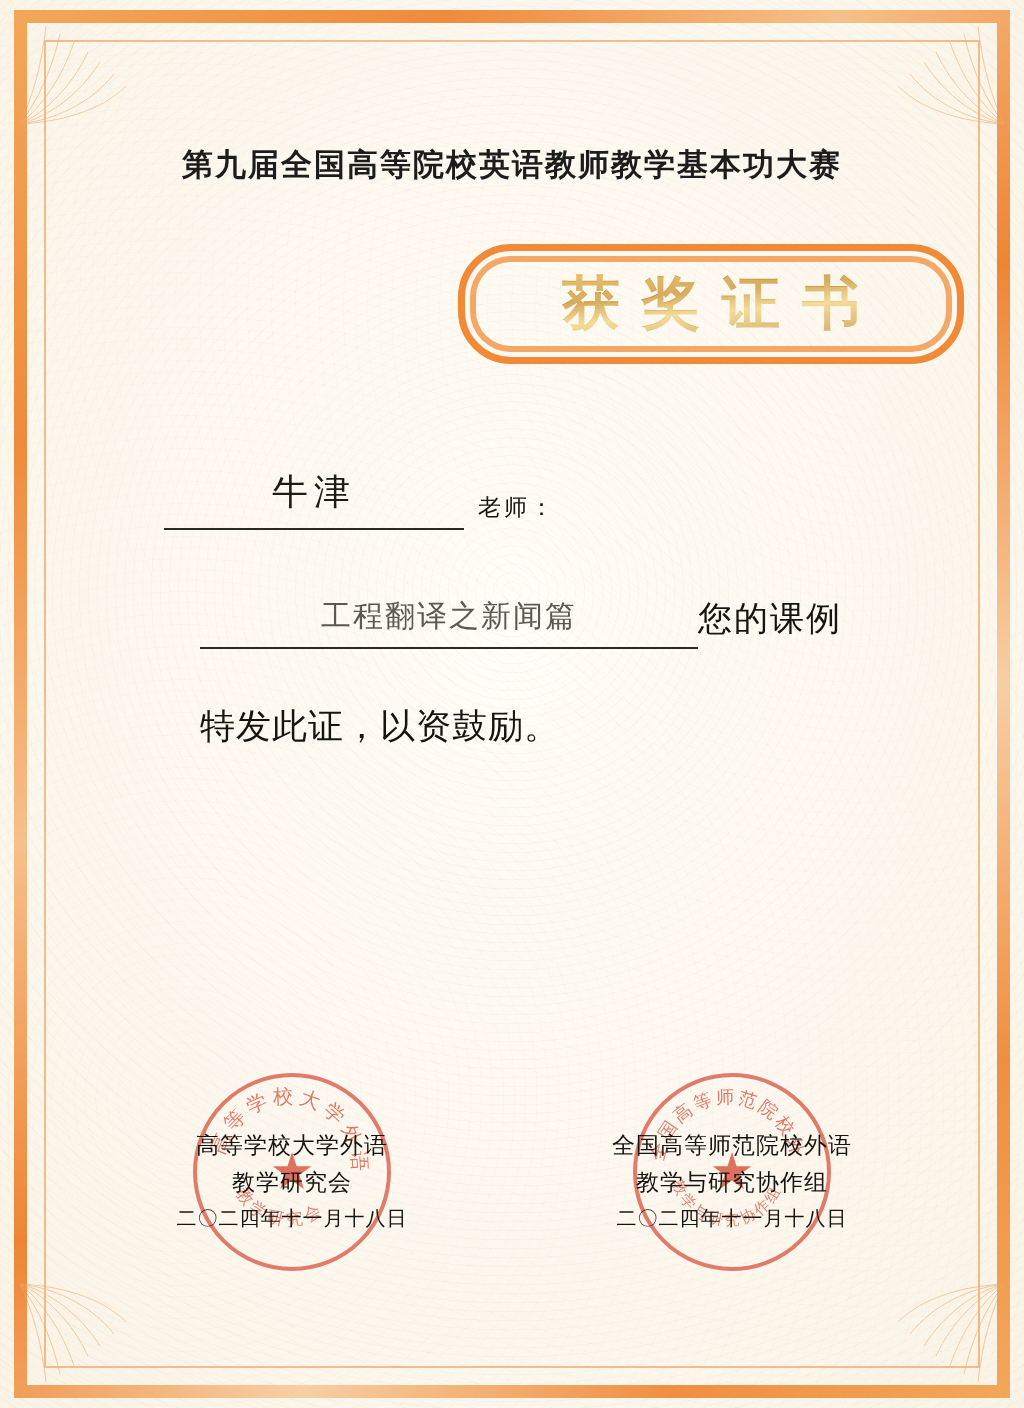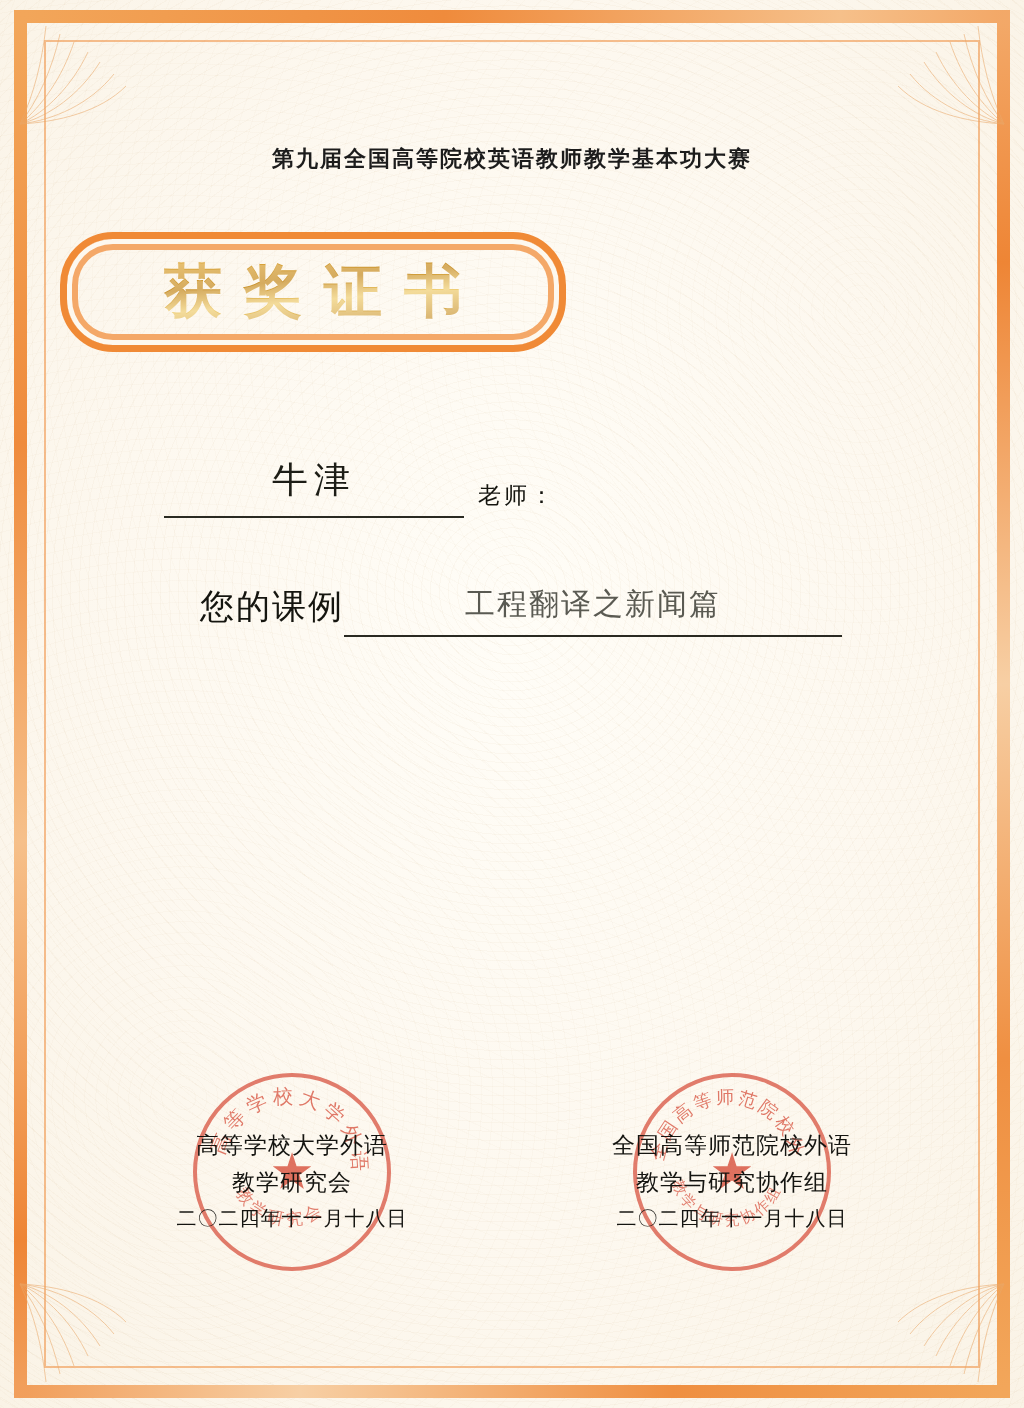--- a/index.html
+++ b/index.html
@@ -67,33 +67,33 @@
 
   
   #content {
     position: absolute;
     left: 60px; right: 60px; top: 56px; bottom: 56px;
   }
 
   #competition-title {
     text-align: center;
     margin-top: 88px;
-    font-size: 22px;
+    font-size: 31px;
     font-weight: bold;
     letter-spacing: 2px;
     color: #1c1c1c;
     font-family: "DejaVu Sans", "Liberation Sans", sans-serif;
     white-space: nowrap;
   }
 
   
   #plaque-wrap {
     margin-top: 58px;
     display: flex;
-    justify-content: flex-start;
+    justify-content: flex-end;
   }
   #plaque {
     position: relative;
     width: 492px;
     height: 106px;
     border-radius: 53px;
     border: 7px solid #f08a36;
     box-shadow: inset 0 0 0 5px #fdf8ef, inset 0 0 0 11px #f4a868;
     background: transparent;
     display: flex;
@@ -336,28 +336,29 @@
       <div class="recipient-row">
         <div id="recipient-blank">
           <span id="recipient-name">牛津</span>
         </div>
         <div id="recipient-honorific">老师：</div>
       </div>
 
       <div class="para">
 
         <div class="line line-indent">
-          <span id="course-label">您的课例</span>
           <span id="course-blank">
             <span id="course-name">工程翻译之新闻篇</span>
           </span>
-        </div>
-
-
-
+          <span id="course-label">您的课例</span>
+        </div>
+
+
+
+        <div id="closing-line">特发此证，以资鼓励。</div>
       </div>
     </div>
 
     <div id="seals">
 
       <div class="seal-group">
         <div class="seal-stamp">
           <div class="seal-arc">
             <svg width="182" height="182" viewBox="0 0 182 182" aria-hidden="true">
               <defs>

